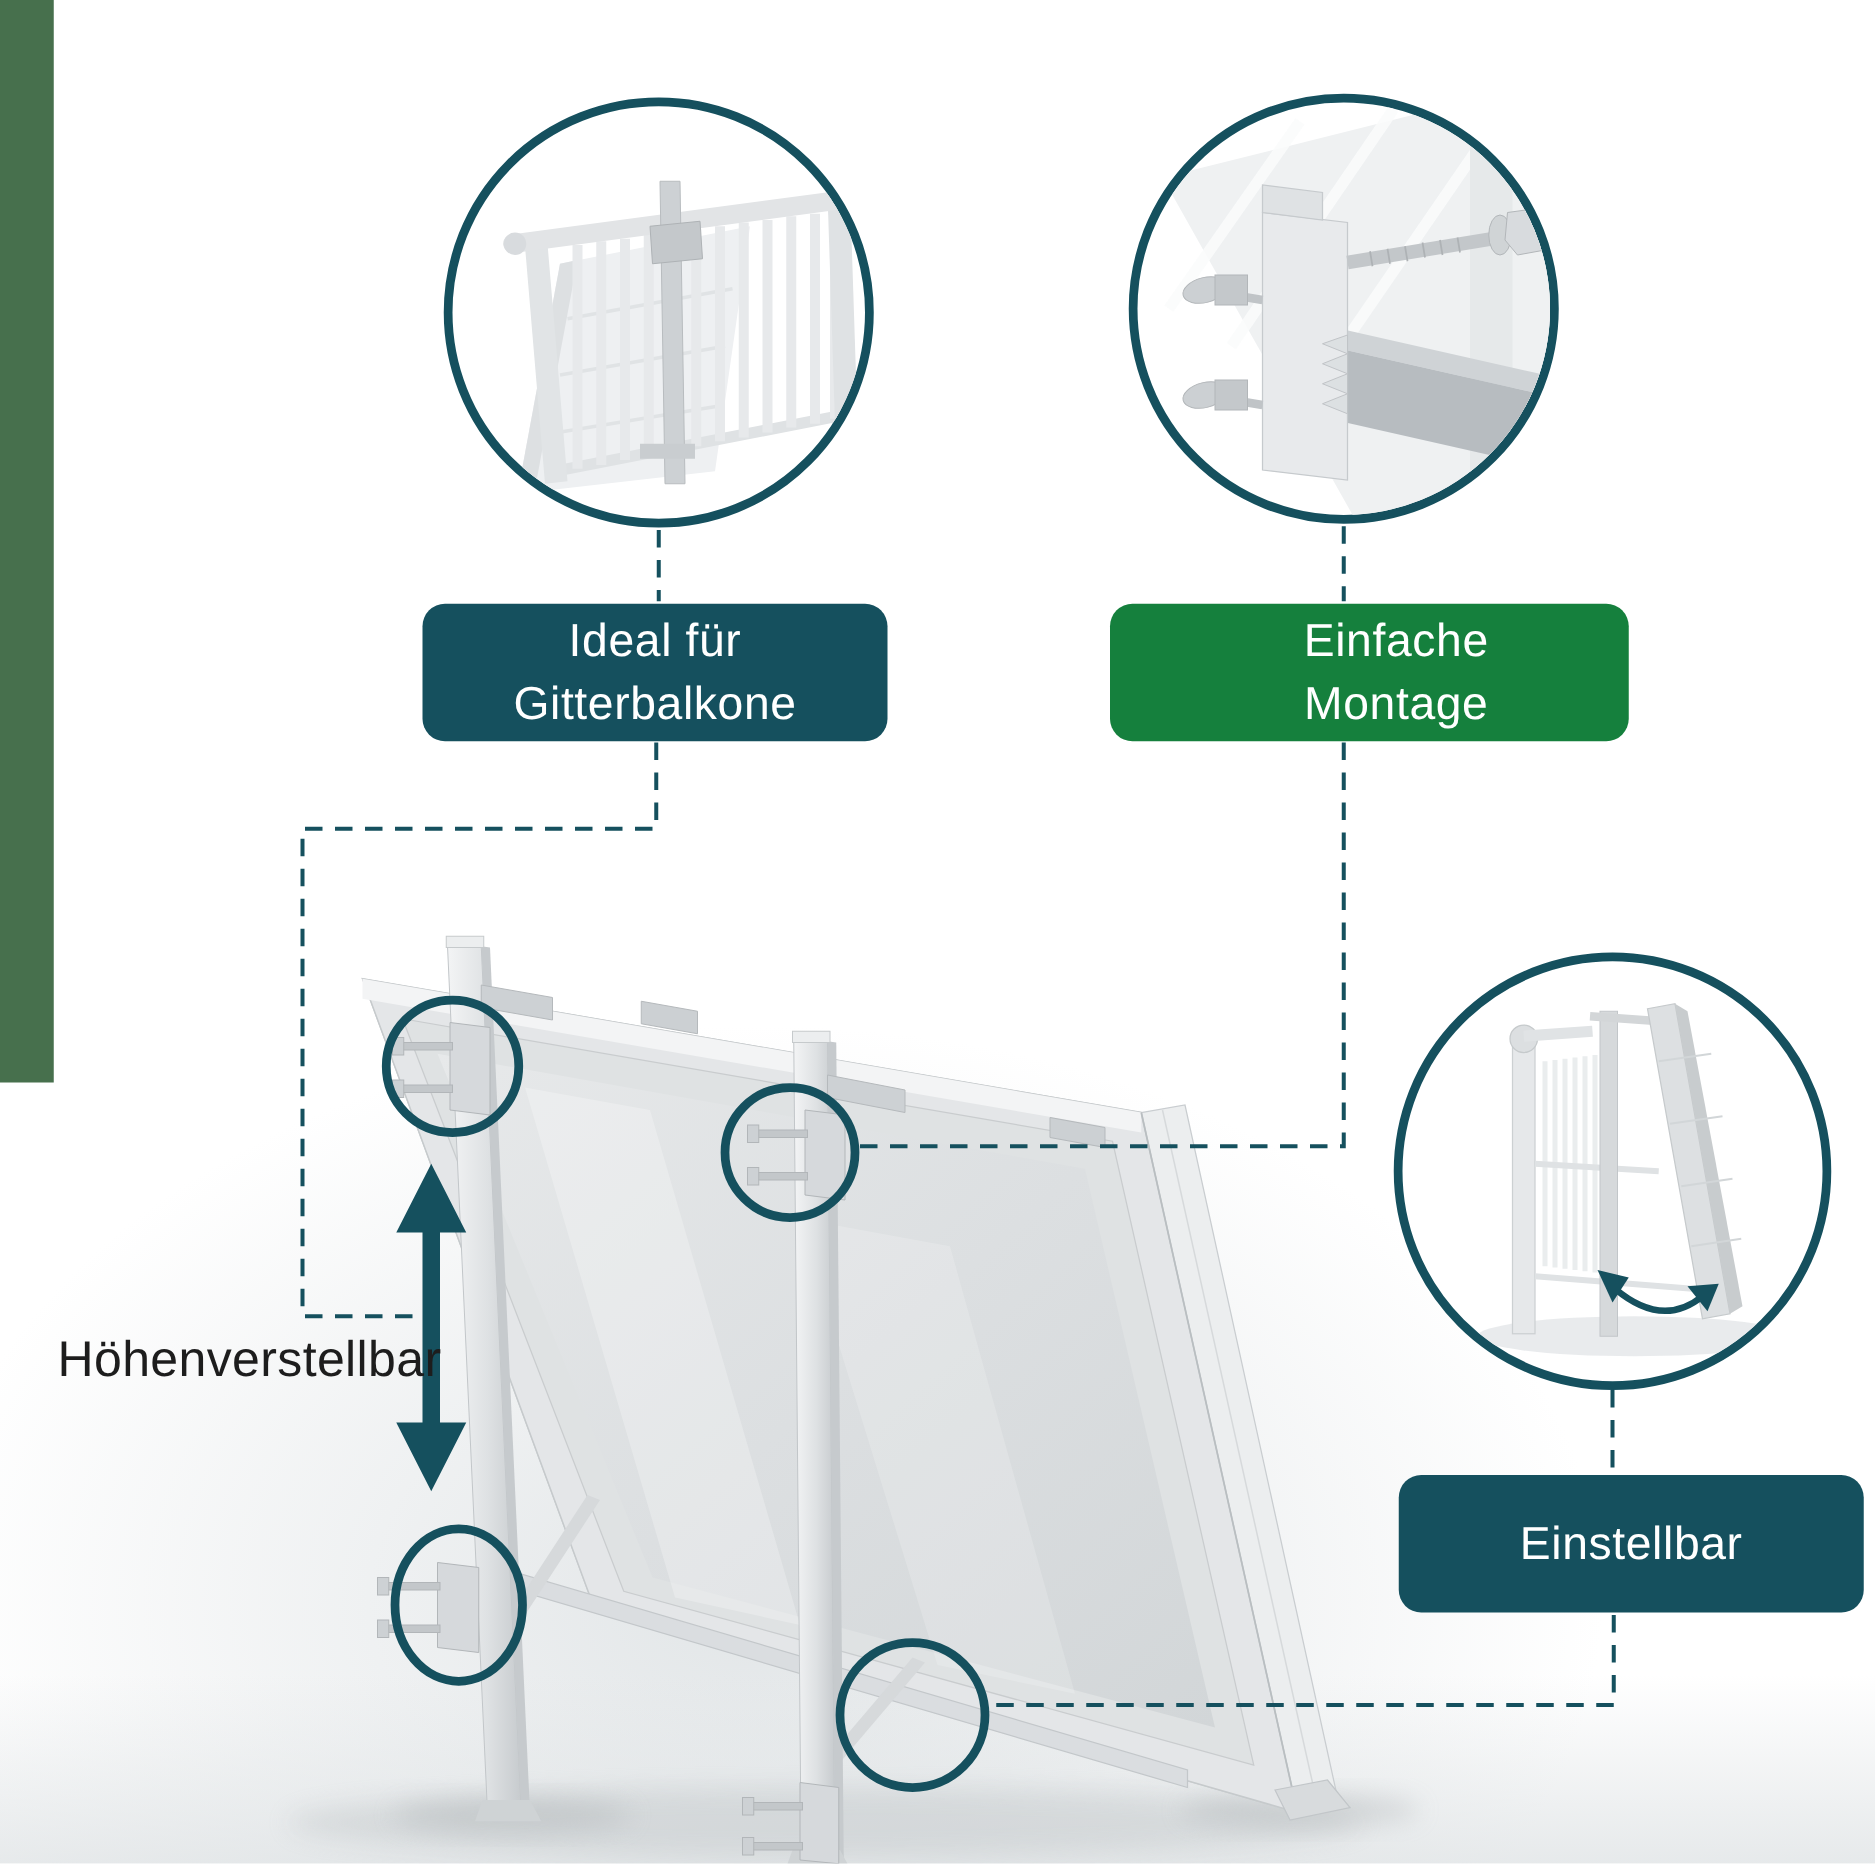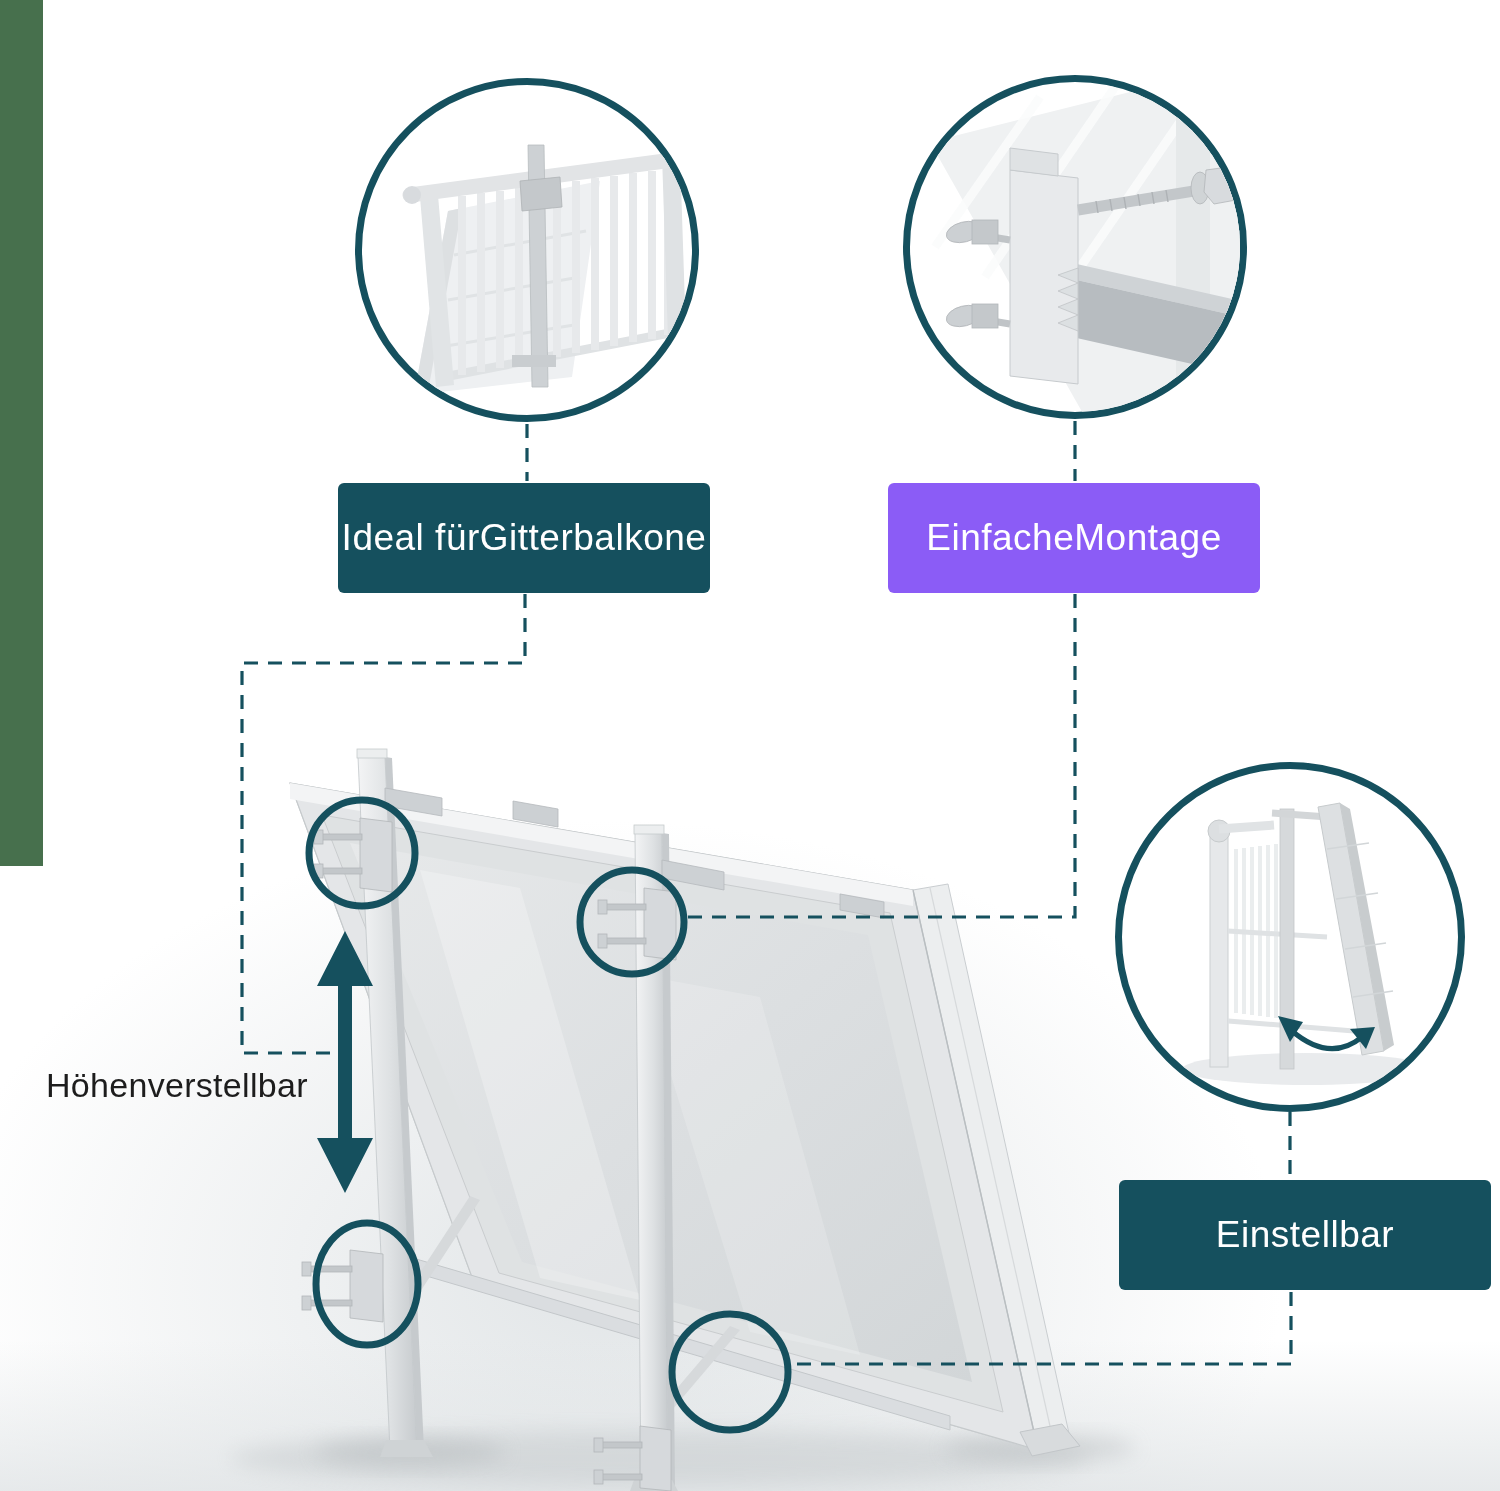--- a/index.html
+++ b/index.html
@@ -7,24 +7,24 @@
           font-family:"Liberation Sans",sans-serif;}
   .edge-strip{position:absolute;left:0;top:0;width:43px;height:866px;}
   .backdrop{position:absolute;left:0;top:520px;width:1500px;height:971px;
     background:radial-gradient(ellipse 820px 560px at 610px 760px,
       rgba(224,228,230,0.95) 0%, rgba(238,240,241,0.70) 50%, rgba(255,255,255,0) 82%);}
   .floor{position:absolute;left:0;top:1340px;width:1500px;height:151px;
     background:linear-gradient(180deg, rgba(230,233,235,0) 0%, rgba(222,226,228,0.75) 100%);}
   .overlay{position:absolute;left:0;top:0;}
   .detail-circle{position:absolute;border-radius:50%;background:#ffffff;box-sizing:border-box;overflow:hidden;}
   .detail-circle svg{position:absolute;left:0;top:0;}
-  .callout{position:absolute;width:372px;height:110px;border-radius:6px;
-    display:flex;flex-direction:row;align-items:center;justify-content:center;
+  .callout{position:absolute;width:372px;height:110px;border-radius:18px;
+    display:flex;flex-direction:column;align-items:center;justify-content:center;
     color:#ffffff;font-size:37px;line-height:50px;letter-spacing:0.5px;text-align:right;}
-  .side-label{position:absolute;color:#1d1d1d;font-size:34px;letter-spacing:0.3px;white-space:nowrap;}
+  .side-label{position:absolute;color:#1d1d1d;font-size:40px;letter-spacing:0.3px;white-space:nowrap;}
 </style>
 </head>
 <body>
 
 <div id="canvas">
 
   <div class="backdrop"></div>
   <div class="floor"></div>
   <div class="edge-strip" id="edgeStrip" style="background: rgb(71, 112, 77);"></div>
 
@@ -250,21 +250,21 @@
         <polygon points="156,247 181,253 168,273" class="accent-fill" fill="#15505e"></polygon>
         <polygon points="253,258 228,260 244,280" class="accent-fill" fill="#15505e"></polygon>
       </g>
     </svg>
   </div>
 
   <div class="callout" style="left: 338px; top: 483px; background: rgb(21, 80, 94);">
     <span>Ideal für</span>
     <span>Gitterbalkone</span>
   </div>
-  <div class="callout" style="left: 888px; top: 483px; background: #8b5cf6;">
+  <div class="callout" style="left: 888px; top: 483px; background: #15803d; padding-left: 43px;">
     <span>Einfache</span>
     <span>Montage</span>
   </div>
   <div class="callout" style="left: 1103px; top: 1180px; background: rgb(21, 80, 94); margin-left: 16px;">
     <span>Einstellbar</span>
   </div>
 
   <div class="side-label" style="left:46px;top:1066px;">Höhenverstellbar</div>
 
 </div>

